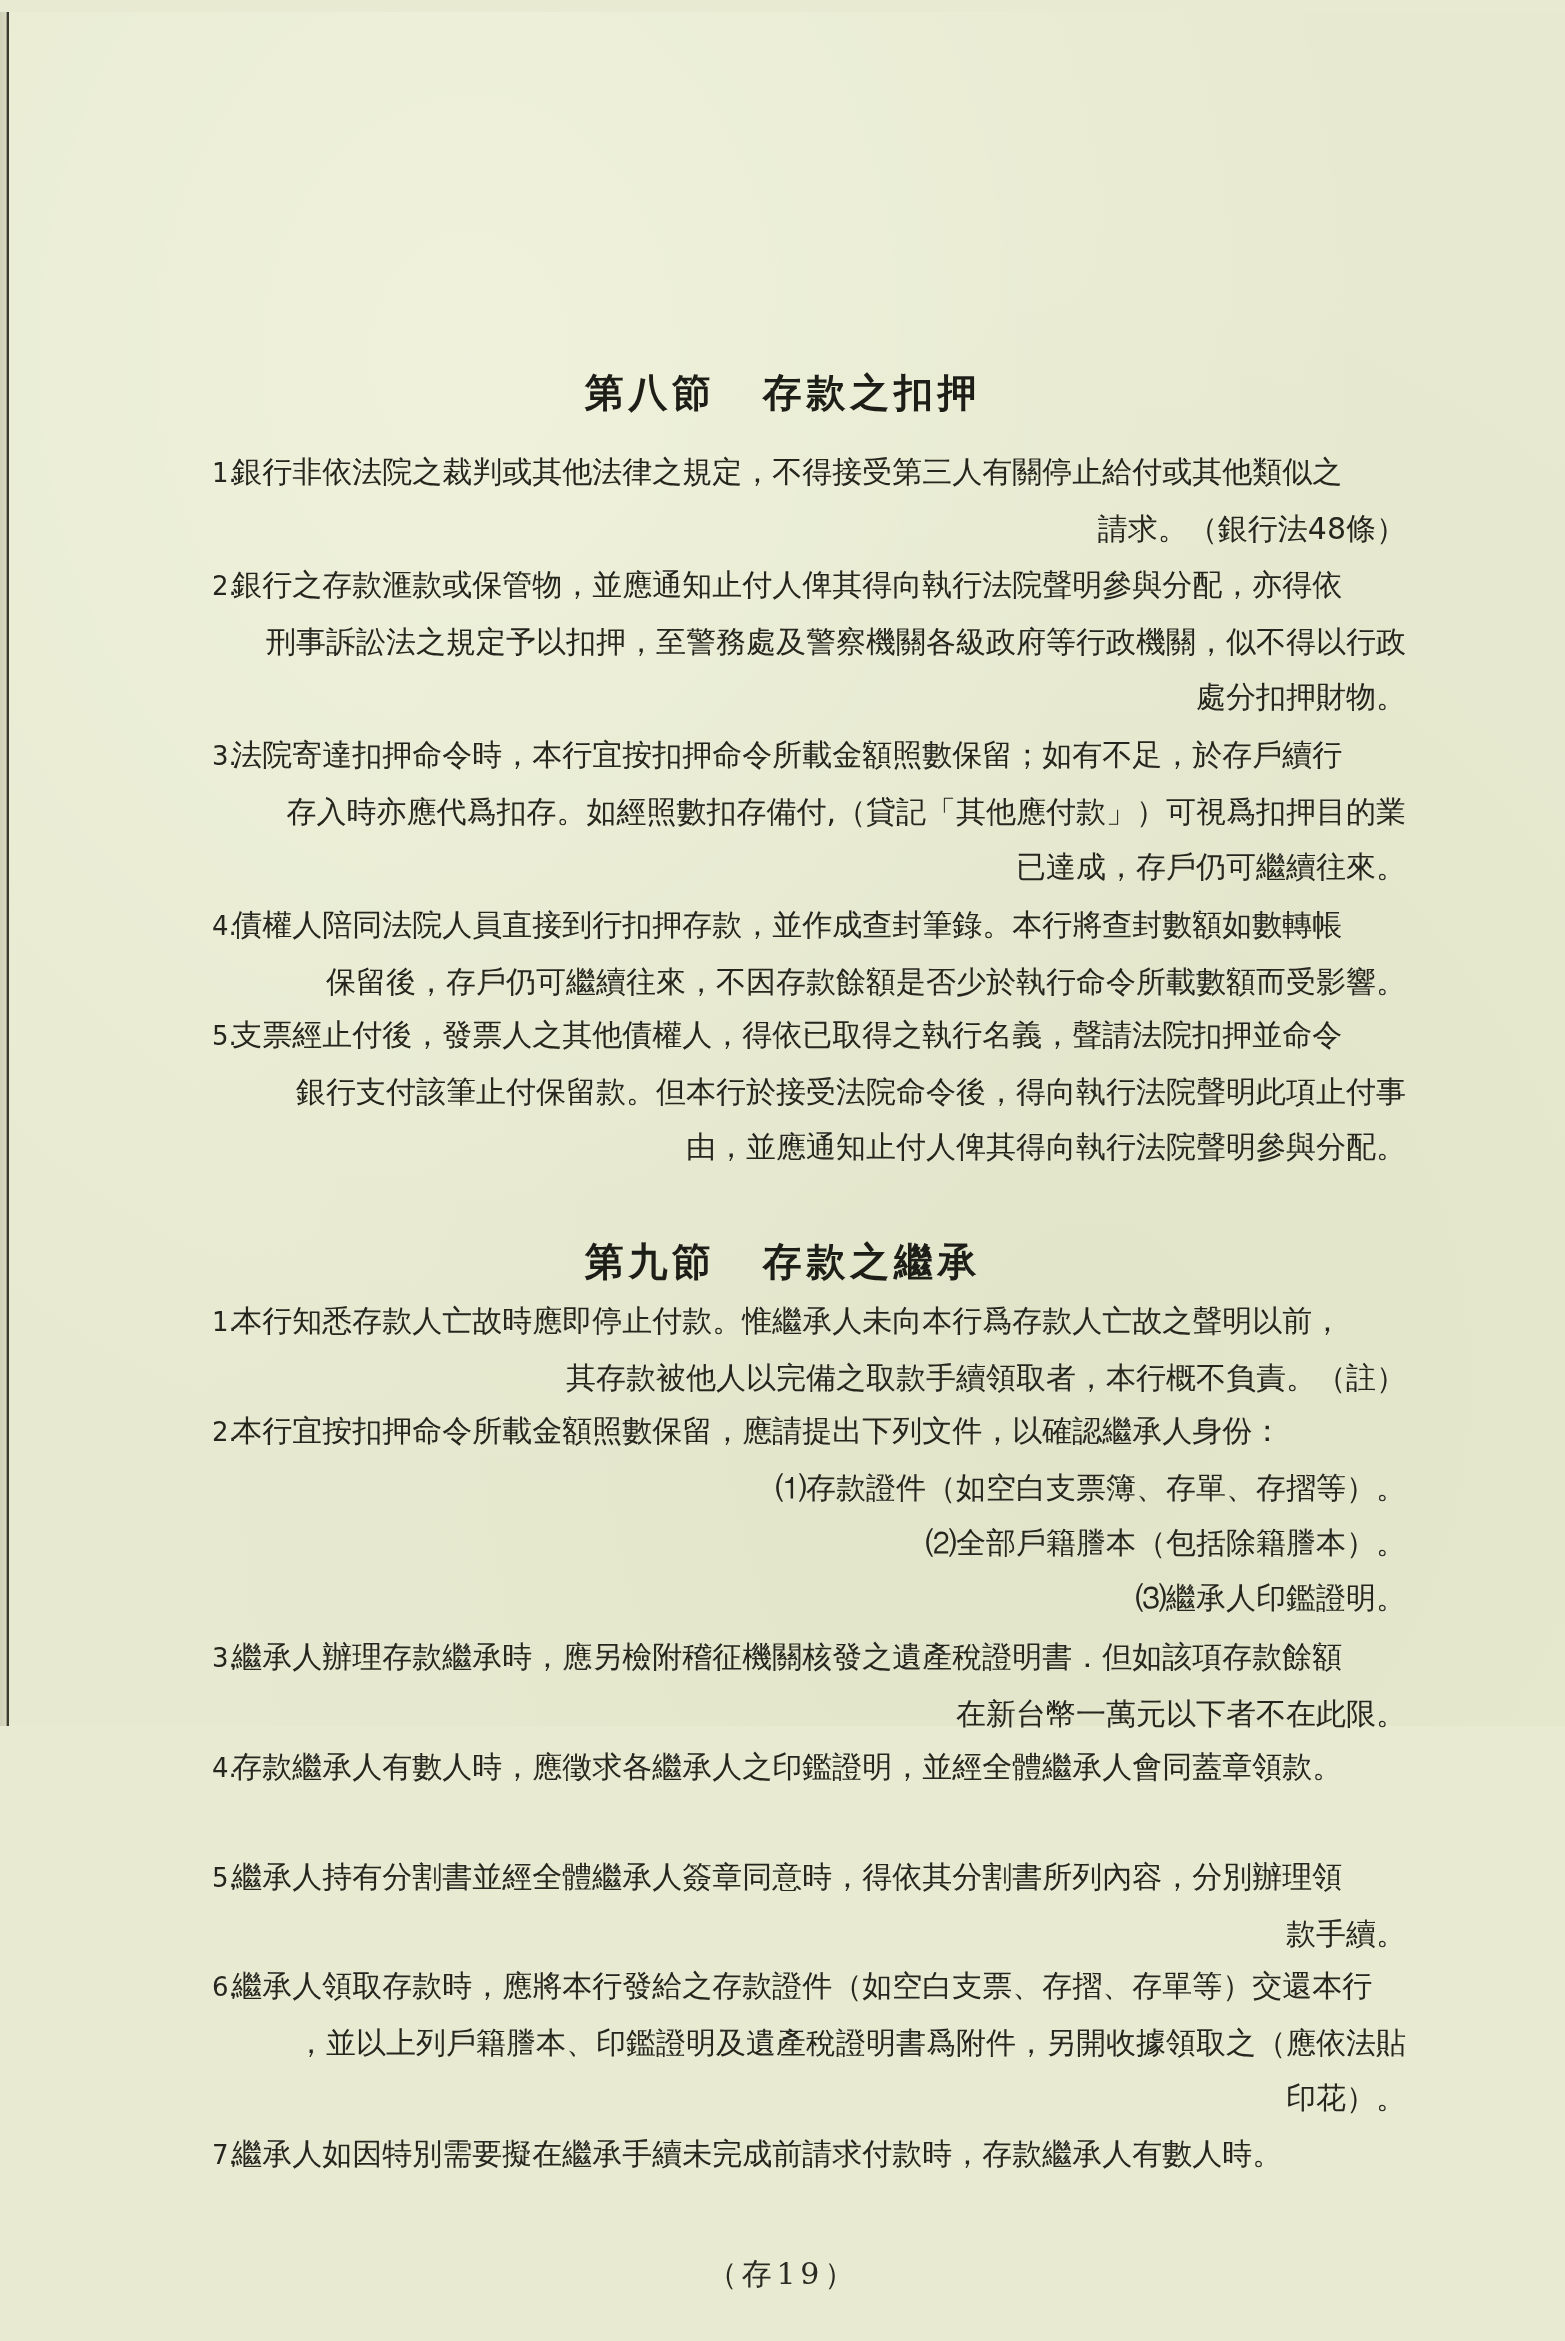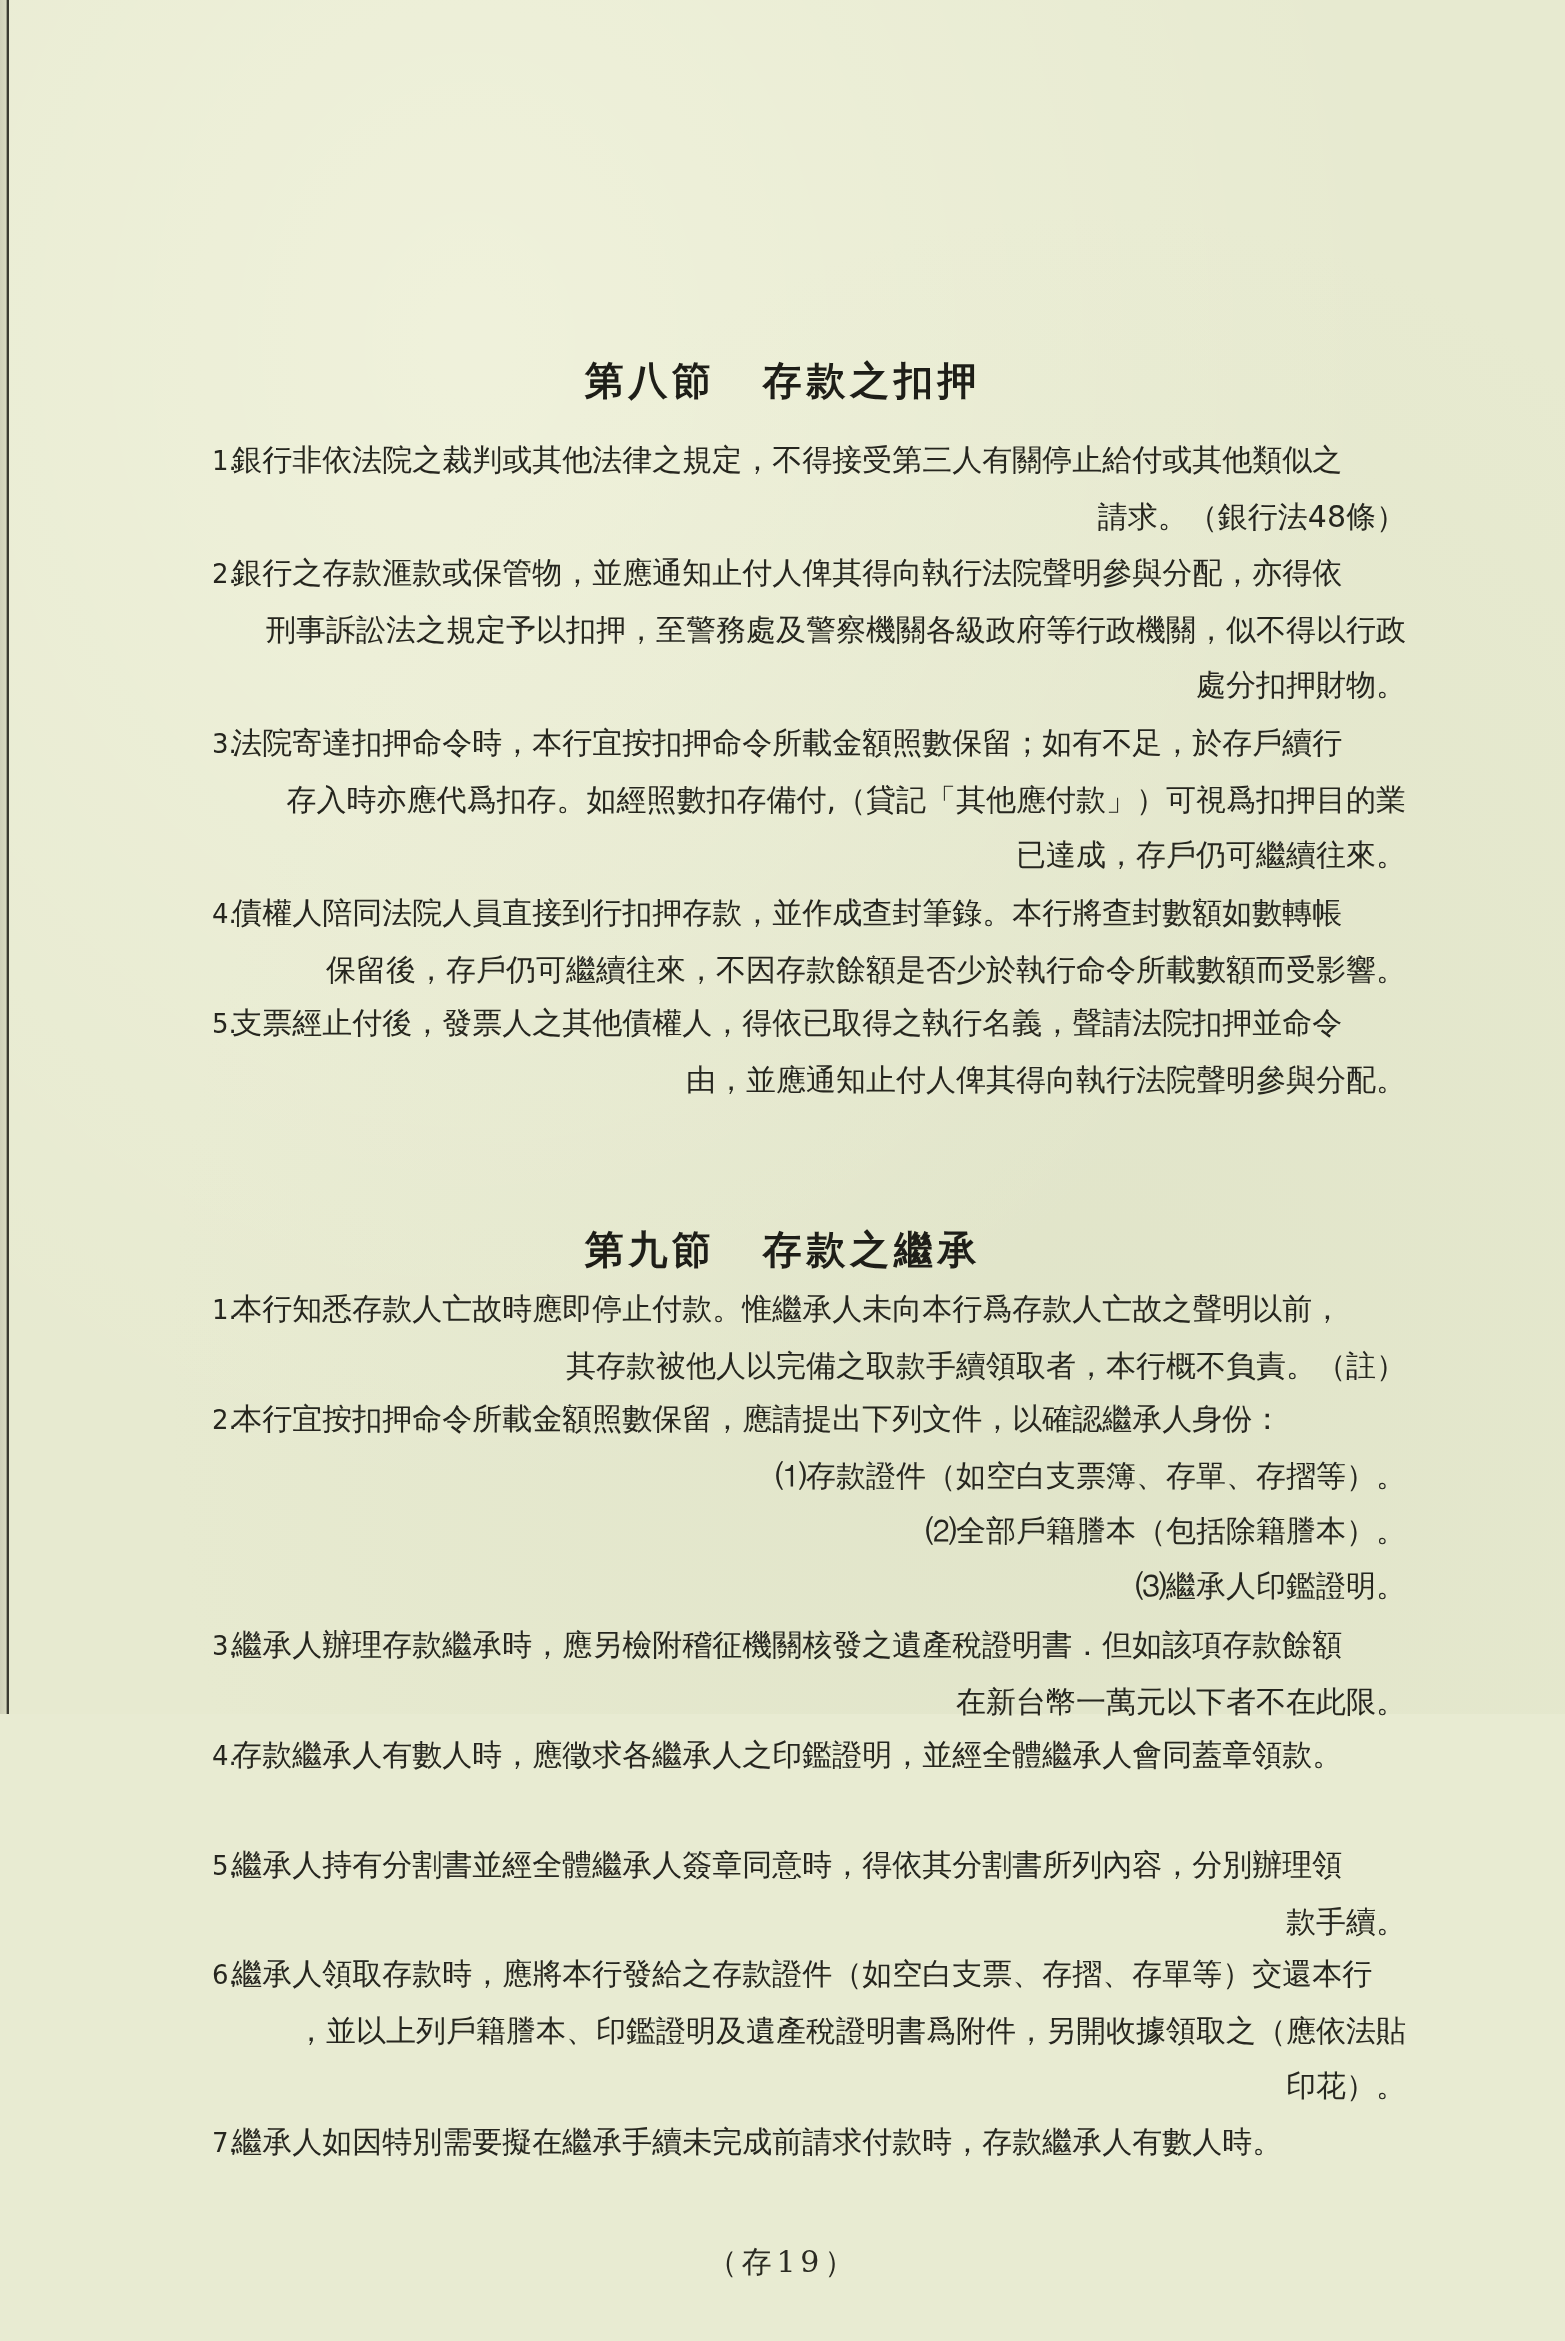--- a/index.html
+++ b/index.html
@@ -8,21 +8,21 @@
     background: #e8ebd2;
     position: relative; overflow: hidden;
     font-family: "DejaVu Sans", "Liberation Sans", sans-serif;
     color: #2a2a22;
   }
   .page-edge {
     position: absolute; left: 0; top: 0; bottom: 0; width: 9.3px;
     background: linear-gradient(to right, #cfd0b8 0, #d8dac0 6.2px, #3a3a30 7px, #3a3a30 8.6px, #e6e9d0 9.3px);
   }
   .page {
-    position: absolute; left: 0; top: 0; width: 1566px; height: 1714px;
+    position: absolute; left: 0; top: 12px; width: 1566px; height: 1714px;
     background:
       radial-gradient(ellipse at 30% 20%, rgba(255,255,240,0.35), transparent 60%),
       radial-gradient(ellipse at 70% 80%, rgba(210,215,185,0.3), transparent 60%),
       #e7ead0;
   }
   .heading {
     position: absolute; left: 0; width: 1566px; text-align: center;
     font-family: "DejaVu Serif", "Liberation Serif", serif;
     font-size: 39px; font-weight: bold; letter-spacing: 4.7px;
     color: #1e1e18;
@@ -71,20 +71,21 @@
         <span class="line"><span class="num">3.</span><span>法院寄達扣押命令時，本行宜按扣押命令所載金額照數保留；如有不足，於存戶續行</span></span>
         <span class="line cont"><span>存入時亦應代爲扣存。如經照數扣存備付,（貸記「其他應付款」）可視爲扣押目的業</span></span>
         <span class="line cont"><span>已達成，存戶仍可繼續往來。</span></span>
       </div>
       <div class="item" style="top: 885px;">
         <span class="line"><span class="num">4.</span><span>債權人陪同法院人員直接到行扣押存款，並作成查封筆錄。本行將查封數額如數轉帳</span></span>
         <span class="line cont"><span>保留後，存戶仍可繼續往來，不因存款餘額是否少於執行命令所載數額而受影響。</span></span>
       </div>
       <div class="item" style="top: 995px;">
         <span class="line"><span class="num">5.</span><span>支票經止付後，發票人之其他債權人，得依已取得之執行名義，聲請法院扣押並命令</span></span>
+        <span class="line cont"><span>銀行支付該筆止付保留款。但本行於接受法院命令後，得向執行法院聲明此項止付事</span></span>
         <span class="line cont"><span>由，並應通知止付人俾其得向執行法院聲明參與分配。</span></span>
       </div>
     </div>
 
   <div class="heading sec9">
     <span>第九節</span><span class="gap"></span><span>存款之繼承</span>
   </div>
 
   <div id="sec9-items">
       <div class="item" style="top: 1281px;">

